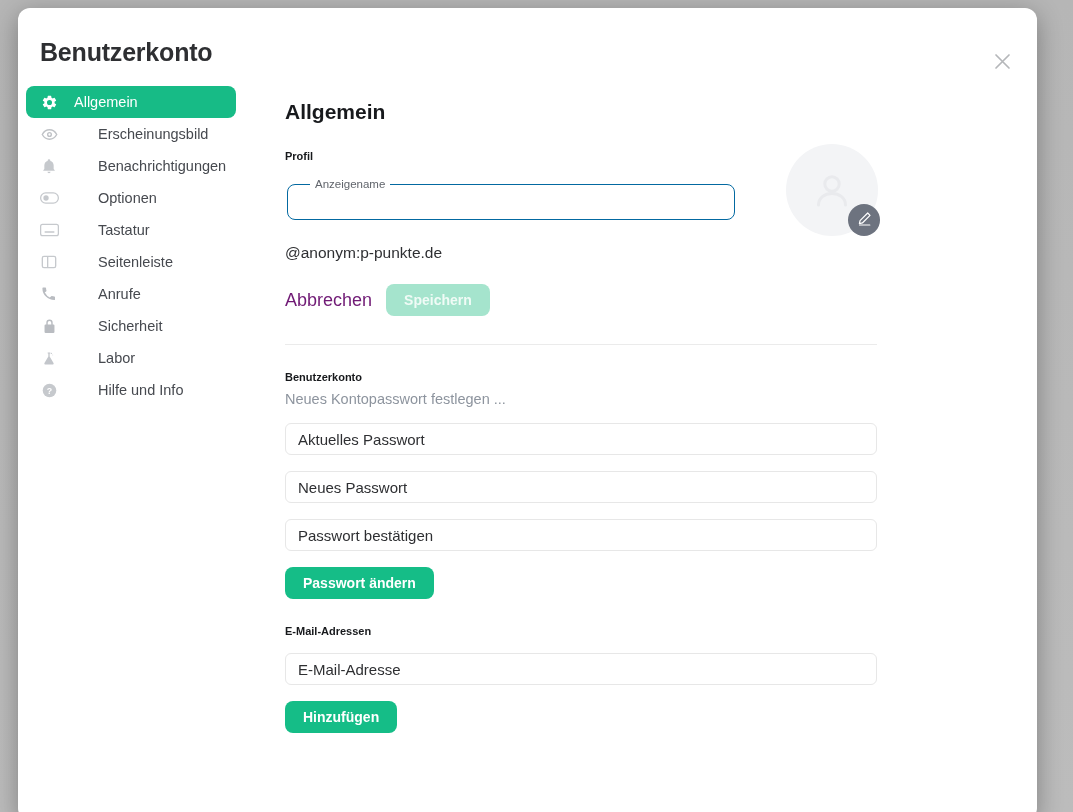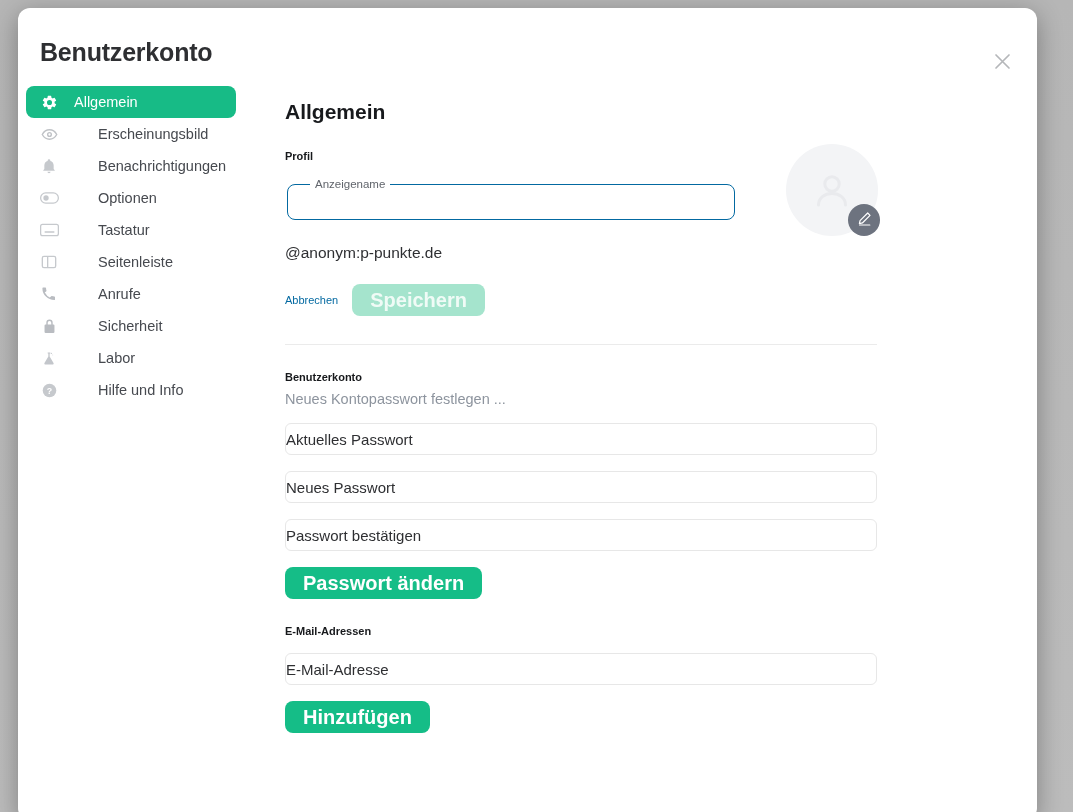--- a/index.html
+++ b/index.html
@@ -135,48 +135,48 @@
     padding: 0;
   }
 
   .plain-input {
     display: block;
     margin: 16px 0 0 18px;
     width: 592px;
     height: 32px;
     border: 1px solid #e7e7e7;
     border-radius: 6px;
-    padding: 0 0;
+    padding: 0 12px;
     font-family: "Liberation Sans", sans-serif;
     font-size: 15px;
     color: #2e2f32;
     background: #fff;
     outline: none;
   }
   .plain-input::placeholder { color: #2e2f32; opacity: 1; }
 
   .btn-row { margin: 22px 0 0 18px; display: flex; align-items: center; }
   .btn {
     border: none;
     border-radius: 8px;
     font-family: "Liberation Sans", sans-serif;
-    font-size: 20px;
+    font-size: 14px;
     font-weight: bold;
     cursor: pointer;
     padding: 0 18px;
     height: 32px;
     line-height: 32px;
   }
   .btn-primary { background: #15bd87; color: #fff; }
   .btn-primary.disabled { background: #a5e4cd; color: #f0fbf6; cursor: default; }
   .btn-link {
     background: transparent;
     border: none;
-    color: #0369a1;
-    font-size: 11px;
+    color: #701a75;
+    font-size: 18px;
     font-weight: normal;
     cursor: default;
     padding: 0 14px 0 0;
     height: 32px;
     line-height: 32px;
     font-family: "Liberation Sans", sans-serif;
   }
   .btn-mt { margin: 16px 0 0 18px; display:block; }
 
   .divider {

